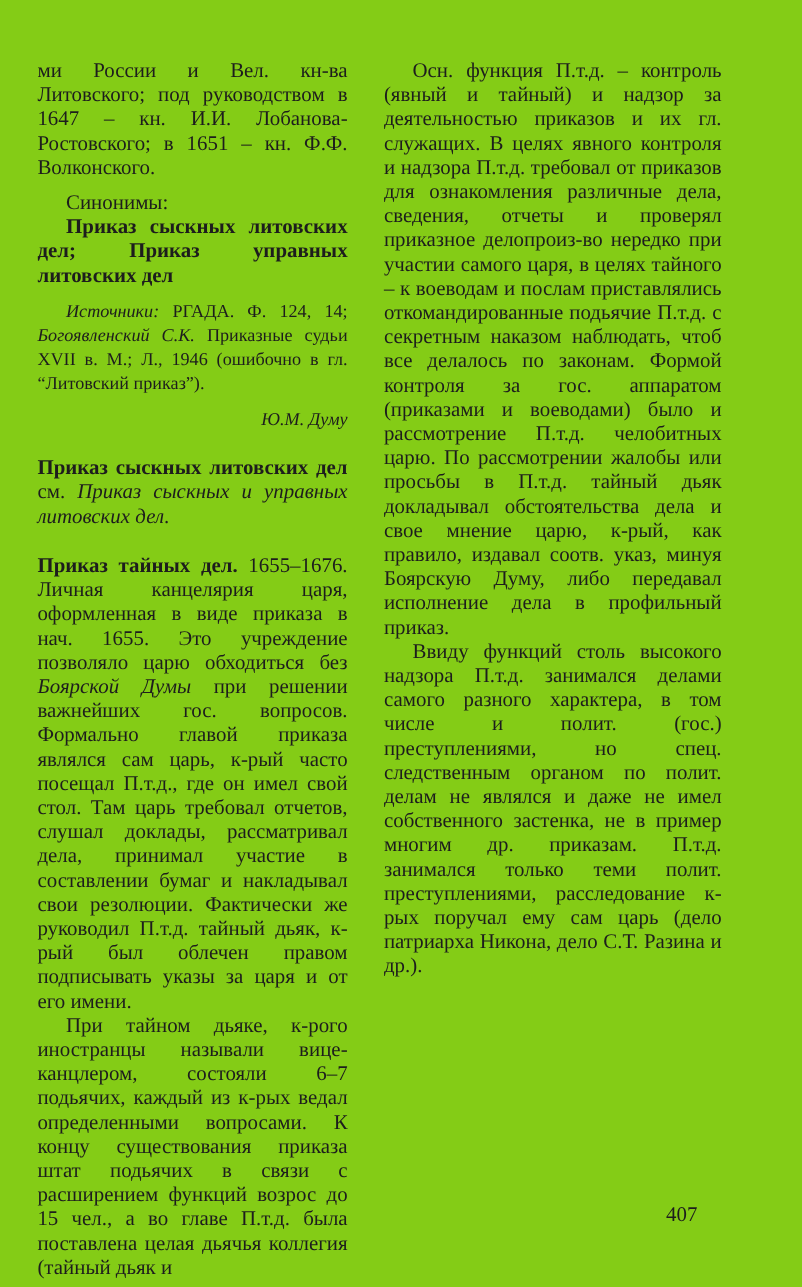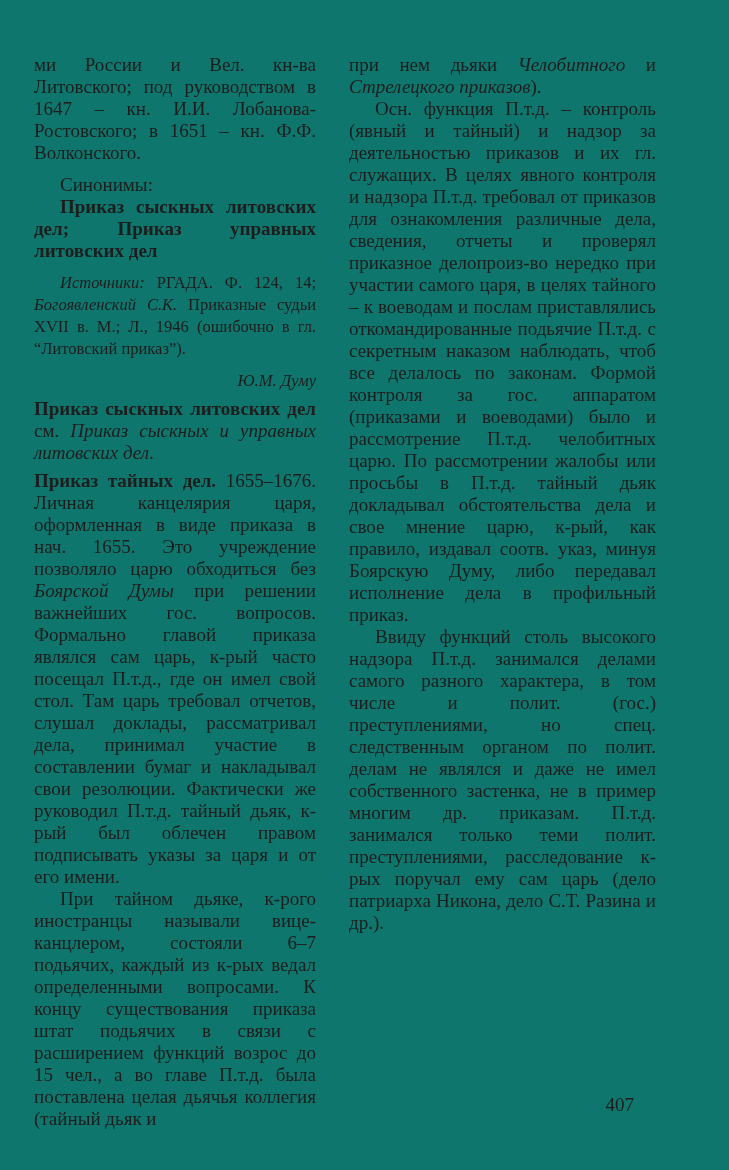--- a/index.html
+++ b/index.html
@@ -12,41 +12,41 @@
     width: 729px;
     height: 1170px;
     overflow: hidden;
     font-family: "Liberation Serif", "DejaVu Serif", serif;
     color: #1d1d1d;
     -webkit-font-smoothing: antialiased;
   }
   .page {
     position: absolute;
     inset: 0;
-    background: #0f766e;
+    background: #84cc16;
   }
   .col {
     position: absolute;
     top: 54px;
   }
   .col-left  { left: 34px;  width: 282px; }
   .col-right { left: 349px; width: 307px; }
 
   .block {
     font-size: 19px;
     line-height: 22px;
     text-align: justify;
     hyphens: auto;
     -webkit-hyphens: auto;
   }
   .block.small { font-size: 16.5px; line-height: 22px; }
   .block.indent { text-indent: 26px; }
   .block.right { text-align: right; text-indent: 0; }
   .block.gap-small { margin-top: 10px; }
-  .block.gap-entry { margin-top: 6px; }
+  .block.gap-entry { margin-top: 23px; }
 
   .n { font-style: normal; font-weight: normal; }
   .i { font-style: italic; }
   .b { font-weight: bold; }
 
   .page-number {
     position: absolute;
     top: 1094px;
     left: 34px;
     width: 600px;
@@ -64,18 +64,17 @@
       <div class="block"><span class="n">ми России и Вел. кн-ва Литовского; под руководством в 1647 – кн. И.И. Лобанова-Ростовского; в 1651 – кн. Ф.Ф. Волконского.</span></div>
       <div class="block indent gap-small"><span class="n">Синонимы:</span></div>
       <div class="block indent"><span class="b">Приказ сыскных литовских дел; Приказ управных литовских дел</span></div>
       <div class="block small indent gap-small"><span class="i">Источники:</span><span class="n"> РГАДА. Ф. 124, 14; </span><span class="i">Богоявленский С.К.</span><span class="n"> Приказные судьи XVII в. М.; Л., 1946 (ошибочно в гл. “Литовский приказ”).</span></div>
       <div class="block small gap-small right"><span class="i">Ю.М. Думу</span></div>
       <div class="block gap-entry"><span class="b">Приказ сыскных литовских дел</span><span class="n"> см. </span><span class="i">Приказ сыскных и управных литовских дел</span><span class="n">.</span></div>
       <div class="block gap-entry"><span class="b">Приказ тайных дел.</span><span class="n"> 1655–1676. Личная канцелярия царя, оформленная в виде приказа в нач. 1655. Это учреждение позволяло царю обходиться без </span><span class="i">Боярской Думы</span><span class="n"> при решении важнейших гос. вопросов. Формально главой приказа являлся сам царь, к-рый часто посещал П.т.д., где он имел свой стол. Там царь требовал отчетов, слушал доклады, рассматривал дела, принимал участие в составлении бумаг и накладывал свои резолюции. Фактически же руководил П.т.д. тайный дьяк, к-рый был облечен правом подписывать указы за царя и от его имени.</span></div>
       <div class="block indent"><span class="n">При тайном дьяке, к-рого иностранцы называли вице-канцлером, состояли 6–7 подьячих, каждый из к-рых ведал определенными вопросами. К концу существования приказа штат подьячих в связи с расширением функций возрос до 15 чел., а во главе П.т.д. была поставлена целая дьячья коллегия (тайный дьяк и</span></div>
     </div>
   <div class="col col-right" id="col-right">
-      <div class="block"><span class="n">при нем дьяки </span><span class="i">Челобитного</span><span class="n"> и </span><span class="i">Стрелецкого приказов</span><span class="n">).</span></div>
       <div class="block indent"><span class="n">Осн. функция П.т.д. – контроль (явный и тайный) и надзор за деятельностью приказов и их гл. служащих. В целях явного контроля и надзора П.т.д. требовал от приказов для ознакомления различные дела, сведения, отчеты и проверял приказное делопроиз-во нередко при участии самого царя, в целях тайного – к воеводам и послам приставлялись откомандированные подьячие П.т.д. с секретным наказом наблюдать, чтоб все делалось по законам. Формой контроля за гос. аппаратом (приказами и воеводами) было и рассмотрение П.т.д. челобитных царю. По рассмотрении жалобы или просьбы в П.т.д. тайный дьяк докладывал обстоятельства дела и свое мнение царю, к-рый, как правило, издавал соотв. указ, минуя Боярскую Думу, либо передавал исполнение дела в профильный приказ.</span></div>
       <div class="block indent"><span class="n">Ввиду функций столь высокого надзора П.т.д. занимался делами самого разного характера, в том числе и полит. (гос.) преступлениями, но спец. следственным органом по полит. делам не являлся и даже не имел собственного застенка, не в пример многим др. приказам. П.т.д. занимался только теми полит. преступлениями, расследование к-рых поручал ему сам царь (дело патриарха Никона, дело С.Т. Разина и др.).</span></div>
     </div>
   <div class="page-number">407</div>
 </div>
 
 </body></html>

